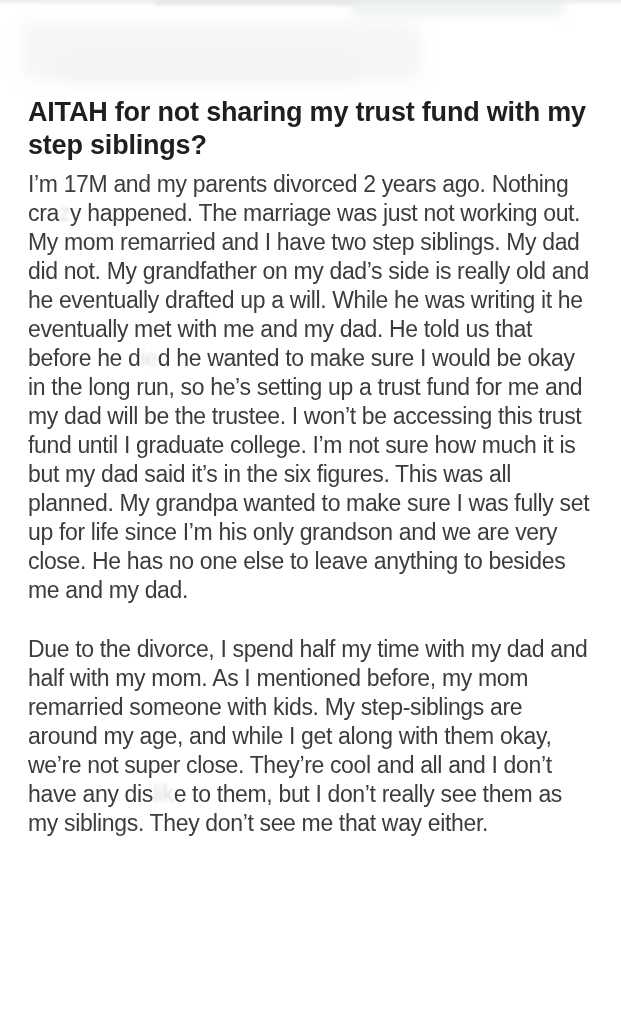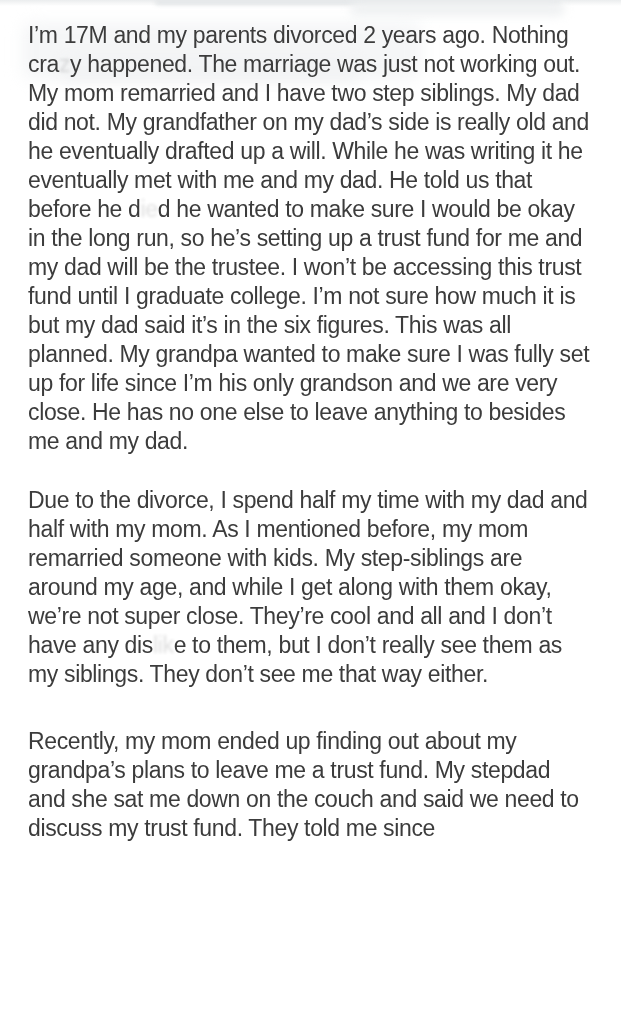--- a/index.html
+++ b/index.html
@@ -74,21 +74,21 @@
     letter-spacing: -0.2px;
   }
   .body-text {
     margin: 0;
     font-size: 23px;
     line-height: 29px;
     font-weight: 400;
     color: #3c3c3c;
     letter-spacing: -0.35px;
   }
-  .p1 { margin-top: 21px; }
+  .p1 { margin-top: 8px; }
   .p2 { margin-top: 30px; }
   .p3 { margin-top: 38px; }
   
   .censored {
     opacity: 0.16;
     filter: blur(1.6px);
   }
 </style>
 </head>
 <body>
@@ -97,21 +97,21 @@
 
   <div class="redacted-header">
     <div class="top-band"></div>
     <div class="top-band-dark"></div>
     <div class="smudge smudge-a"></div>
     <div class="smudge smudge-b"></div>
     <div class="smudge smudge-c"></div>
   </div>
 
   <div class="content">
+    <h1 class="title">AITAH for not sharing my trust fund with my step siblings?</h1>
 
     <p class="body-text p1"><span>I’m 17M and my parents divorced 2 years ago. Nothing cra</span><span class="censored">z</span><span>y happened. The marriage was just not working out. My mom remarried and I have two step siblings. My dad did not. My grandfather on my dad’s side is really old and he eventually drafted up a will. While he was writing it he eventually met with me and my dad. He told us that before he d</span><span class="censored">ie</span><span>d he wanted to make sure I would be okay in the long run, so he’s setting up a trust fund for me and my dad will be the trustee. I won’t be accessing this trust fund until I graduate college. I’m not sure how much it is but my dad said it’s in the six figures. This was all planned. My grandpa wanted to make sure I was fully set up for life since I’m his only grandson and we are very close. He has no one else to leave anything to besides me and my dad.</span></p>
 
     <p class="body-text p2"><span>Due to the divorce, I spend half my time with my dad and half with my mom. As I mentioned before, my mom remarried someone with kids. My step-siblings are around my age, and while I get along with them okay, we’re not super close. They’re cool and all and I don’t have any dis</span><span class="censored">lik</span><span>e to them, but I don’t really see them as my siblings. They don’t see me that way either.</span></p>
 
-    <p class="body-text p3"><span>Recently, my mom ended up finding out about my grandpa’s plans to leave me a trust fund. My stepdad and she sat me down on the couch and said we need to discuss my trust fund. They told me since</span></p>
   </div>
 
 </div>
 
 </body></html>

